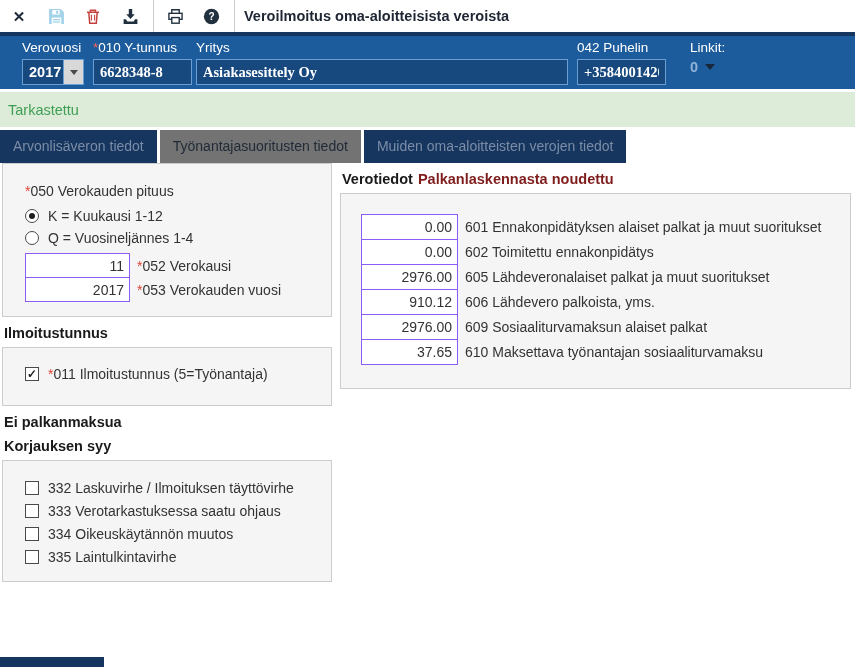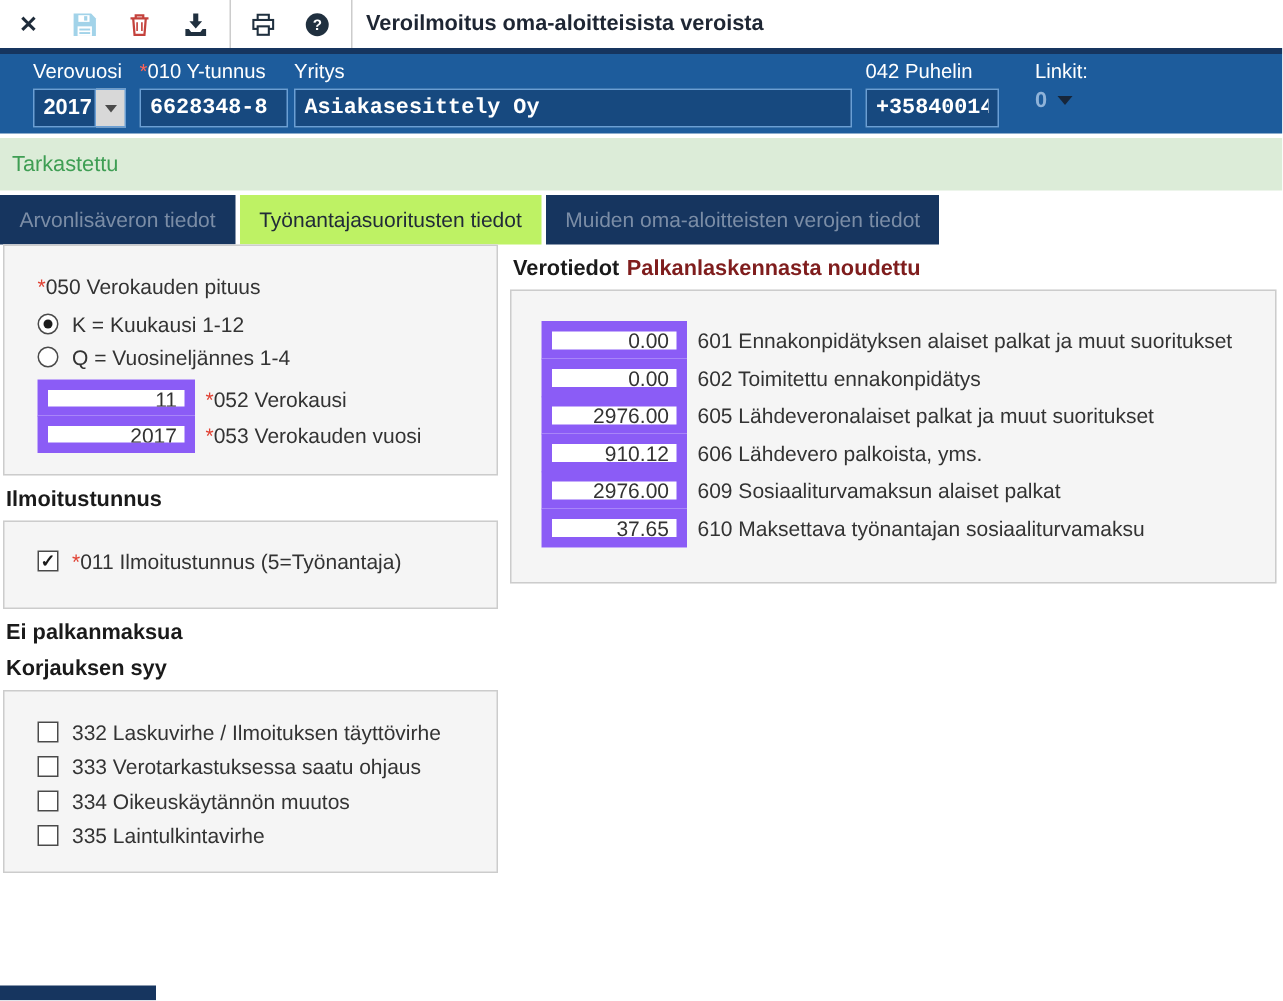--- a/index.html
+++ b/index.html
@@ -14,40 +14,40 @@
   .tsep{width:1px;height:32px;background:#ccc;}
   .ttitle{font-size:14.5px;font-weight:bold;color:#1e2633;margin-left:9px;white-space:nowrap;}
 
   .navy-line{position:absolute;top:32px;left:0;right:0;height:4px;background:#16355f;}
 
   
   .bluehdr{position:absolute;top:36px;left:0;right:0;height:53px;background:#1d5c9c;}
   .fg{position:absolute;top:4px;}
   .fg .flab{display:block;color:#fff;font-size:13.5px;margin-bottom:4px;white-space:nowrap;}
   .bluefield{height:26px;background:#17497f;border:1px solid #6b9fd4;color:#fff;font-weight:bold;
-             font-size:14.5px;padding:0 6px;box-sizing:border-box;font-family:Liberation Mono, monospace;}
+             font-size:14.5px;padding:0 6px;box-sizing:border-box;font-family:Liberation Serif, serif;}
   .sel{display:flex;}
   .sel .selval{width:42px;height:26px;background:#17497f;border:1px solid #6b9fd4;color:#fff;font-weight:bold;
                font-size:14.5px;display:flex;align-items:center;padding-left:6px;box-sizing:border-box;}
   .sel .selbtn{width:20px;height:26px;background:#d8d8d8;border:1px solid #6b9fd4;border-left:none;
                display:flex;align-items:center;justify-content:center;box-sizing:border-box;cursor:pointer;}
   .chev{width:0;height:0;border-left:4px solid transparent;border-right:4px solid transparent;border-top:5px solid #4a4a4a;}
   .linkit{display:flex;align-items:center;gap:7px;cursor:pointer;margin-top:3px;}
   .lcount{color:#8fb3d9;font-weight:bold;font-size:14.5px;}
   .dcaret{width:0;height:0;border-left:5px solid transparent;border-right:5px solid transparent;border-top:6px solid #17263a;}
   .reqw{color:#ff6357;}
 
   
   .status{position:absolute;top:92px;left:0;right:0;height:35px;background:#dcecd8;color:#3f9e54;
           font-size:14.5px;display:flex;align-items:center;padding-left:8px;box-sizing:border-box;}
 
   
   .tabs{position:absolute;top:130px;left:0;height:33px;display:flex;gap:3px;}
   .tab{background:#16355f;color:#7b8da6;font-size:14px;line-height:33px;padding:0 13px;white-space:nowrap;cursor:pointer;}
-  .tab.on{background:#bef264;color:#212b38;}
+  .tab.on{background:#737373;color:#212b38;}
 
   
   .leftcol{position:absolute;left:2px;top:163px;width:330px;}
   .rightcol{position:absolute;left:340px;top:163px;width:511px;}
   .h{font-size:14.5px;font-weight:bold;color:#1a1a1a;margin:8px 0 6px 2px;}
   .h .src{color:#7f1d1d;margin-left:5px;}
   .panel{background:#f5f5f5;border:1px solid #ccc;box-sizing:border-box;}
   .p-kohdekausi{height:154px;padding:19px 0 0 22px;}
   .p-ilmo{height:59px;padding:18px 0 0 22px;}
   .p-eipalkka{height:58px;padding:18px 0 0 22px;}
@@ -61,21 +61,21 @@
   .rb{width:14px;height:14px;border:1.5px solid #4a4a4a;border-radius:50%;background:#fff;box-sizing:border-box;
       display:inline-flex;align-items:center;justify-content:center;flex:0 0 auto;cursor:pointer;}
   .rb.on::after{content:"";width:6px;height:6px;border-radius:50%;background:#1c1c1c;}
   .cb{width:14px;height:14px;border:1.5px solid #4a4a4a;background:#fff;box-sizing:border-box;
       display:inline-flex;align-items:center;justify-content:center;flex:0 0 auto;cursor:pointer;font-size:12px;line-height:1;}
   .cb.on::after{content:"✓";color:#1c1c1c;font-weight:bold;}
   .ctl-lbl{font-size:14px;color:#333;margin-left:9px;white-space:nowrap;}
 
   .input-row{display:flex;align-items:center;}
   .input-row + .input-row{margin-top:-1px;}
-  .numfield{width:105px;height:25px;border:7px solid #8b5cf6;background:#fff;text-align:right;font-size:14px;
+  .numfield{width:105px;height:25px;border:1px solid #8b5cf6;background:#fff;text-align:right;font-size:14px;
             color:#333;padding:0 5px;box-sizing:border-box;font-family:inherit;}
   .numfield.wide{width:97px;height:26px;}
   .nlbl{font-size:14px;color:#333;margin-left:7px;white-space:nowrap;}
   .kfields{margin-top:7px;}
 
   .partialtab{position:absolute;left:0;top:657px;width:104px;height:10px;background:#16355f;}
 </style>
 </head>
 <body>
 

